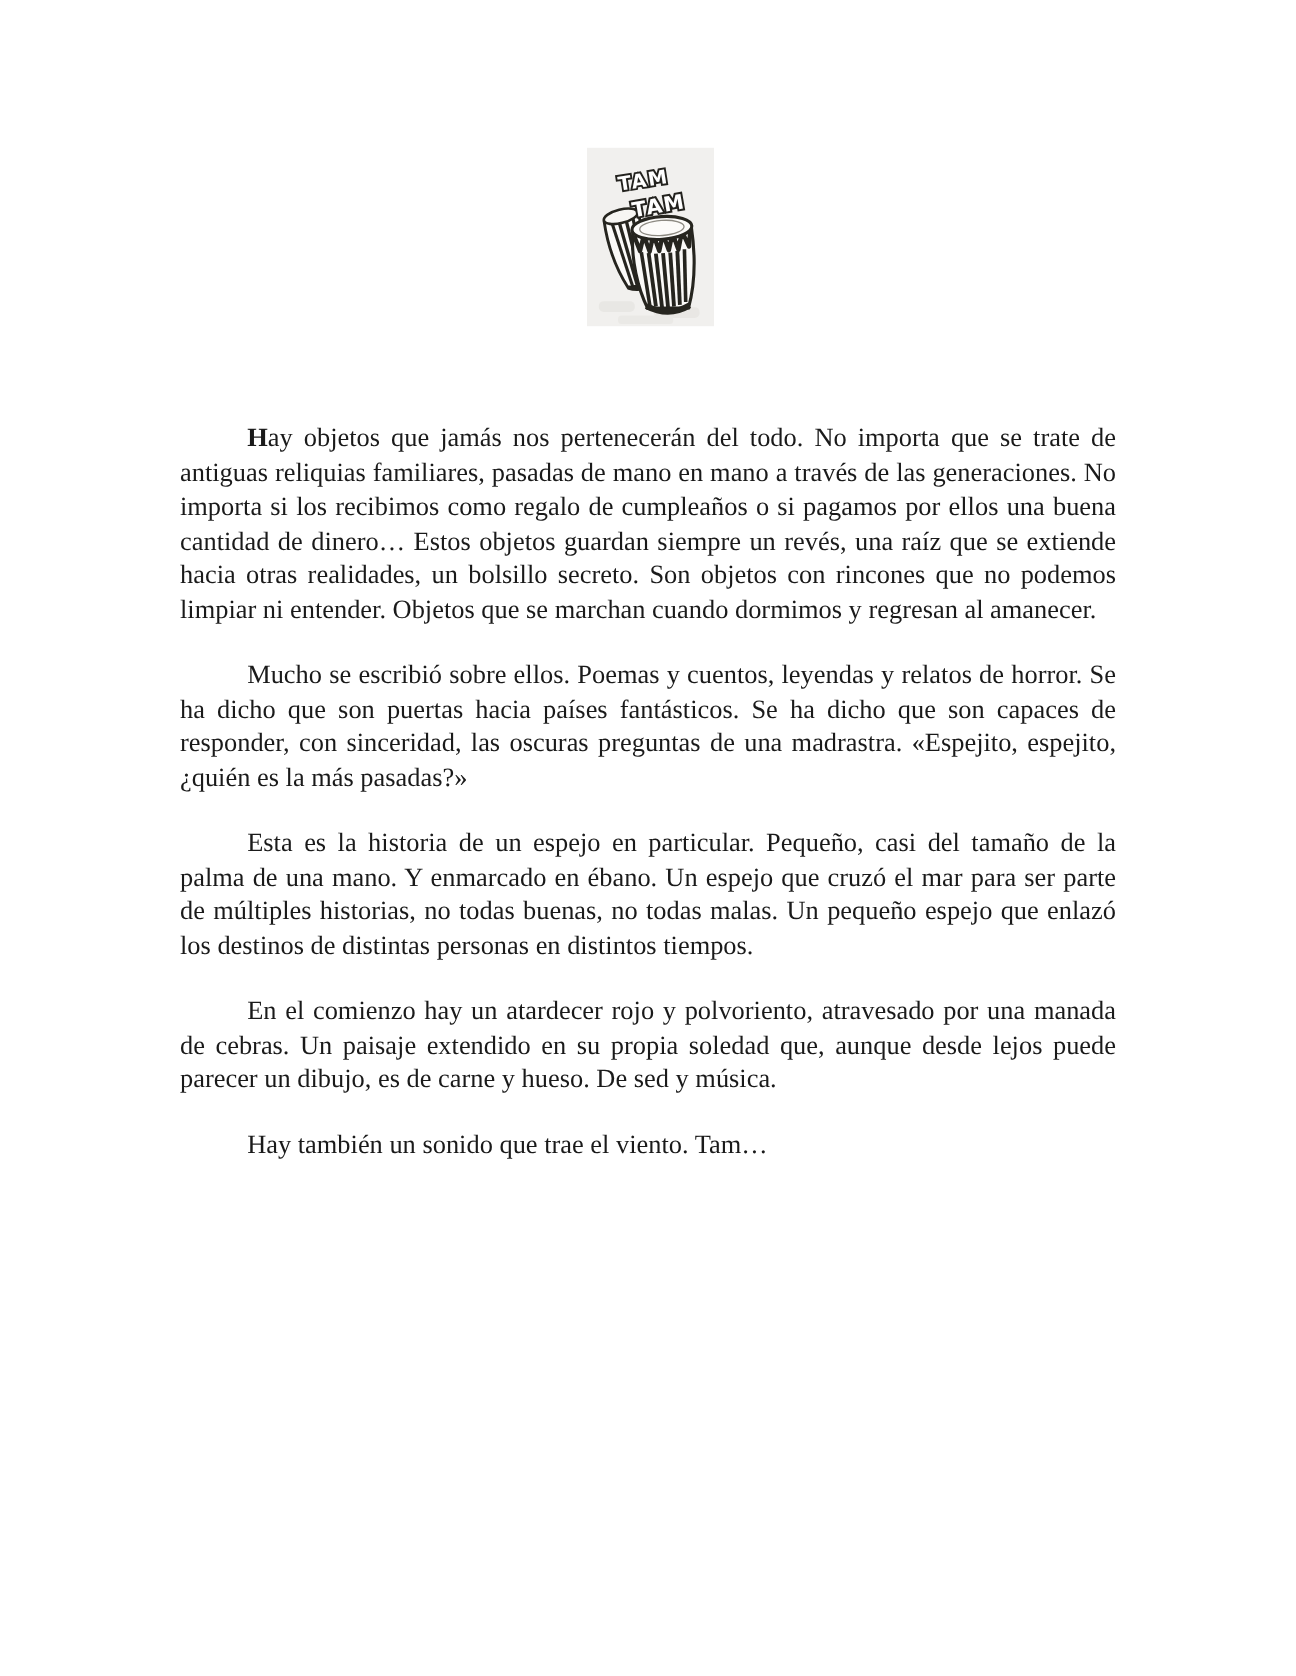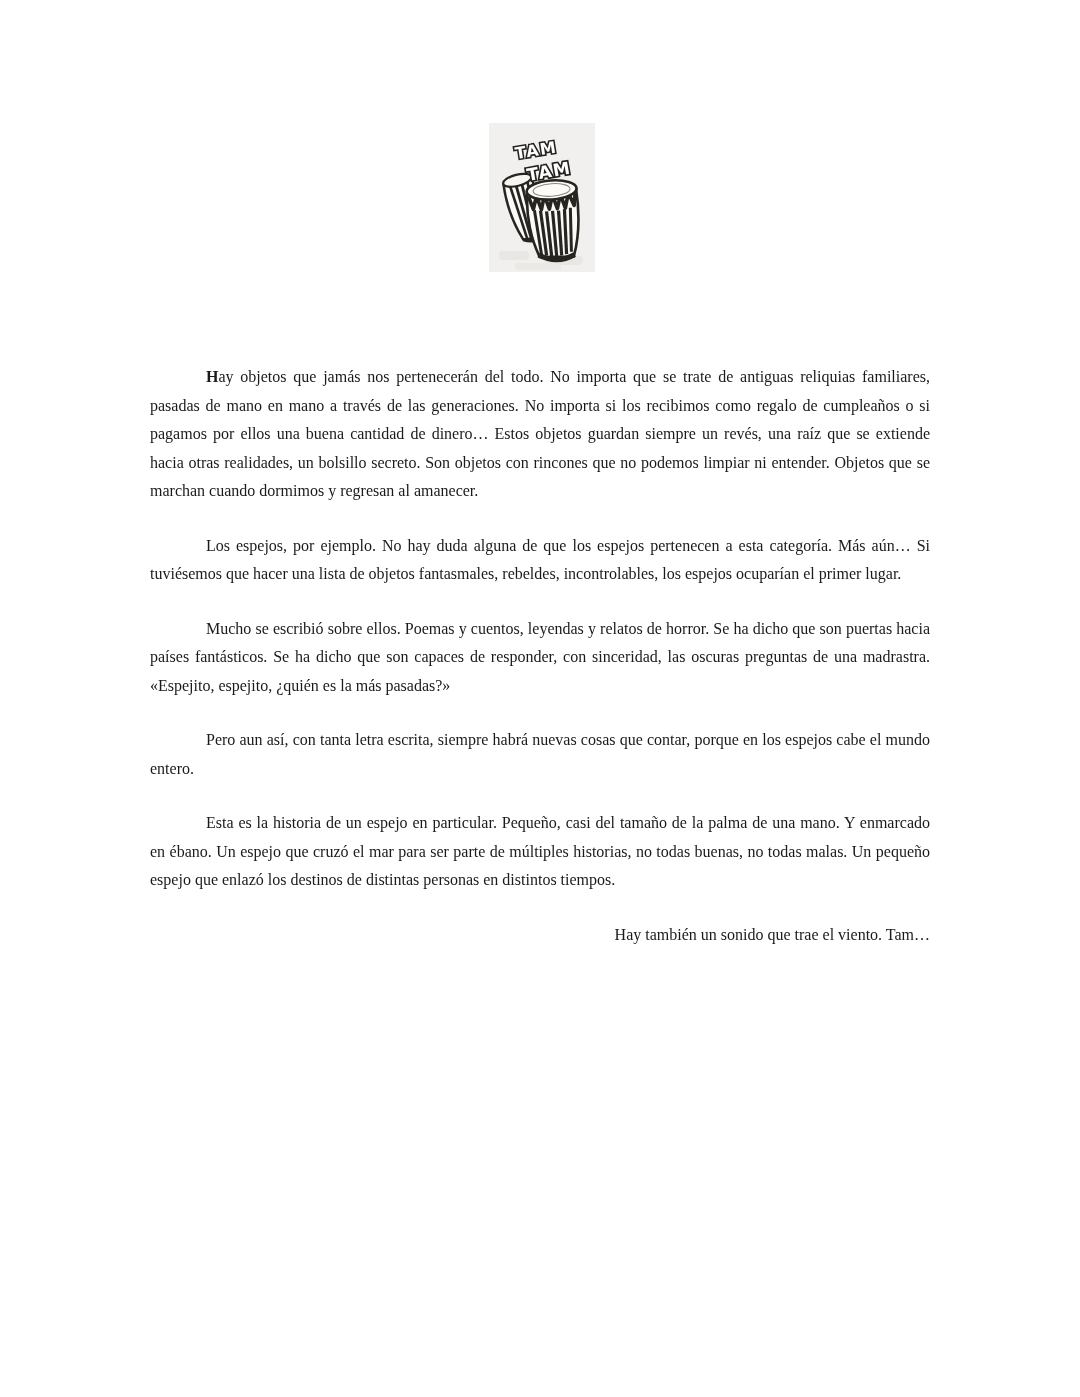--- a/index.html
+++ b/index.html
@@ -37,29 +37,29 @@
     paint-order: stroke fill;
     letter-spacing: 1.5px;
   }
   .text-block {
     position: absolute;
     left: 150px;
     top: 351px;
     width: 780px;
   }
   .text-block p {
-    margin: 12px 0 26px 0;
-    font-size: 16px;
+    margin: 0 0 26px 0;
+    font-size: 22px;
     line-height: 28.5px;
     text-align: justify;
     text-indent: 56px;
     color: #1a1a1a;
   }
   .text-block p.last-lines {
-    text-align: right;
+    text-align: left;
   }
   .lead {
     font-weight: bold;
   }
 </style>
 </head>
 <body>
 
 <div class="page">
 
@@ -103,20 +103,19 @@
         <ellipse cx="62.5" cy="67" rx="18.5" ry="6.3" fill="none" stroke="#8d8a82" stroke-width="1.1"></ellipse>
       </g>
 
       <text class="tam-text" x="27" y="36" font-size="16" stroke-width="3.2" transform="rotate(-9 27 36)">TAM</text>
       <text class="tam-text" x="39" y="58" font-size="17" stroke-width="3.4" transform="rotate(-10 39 58)">TAM</text>
     </svg>
   </figure>
 
   <main class="text-block">
     <p><span class="lead">H</span><span>ay objetos que jamás nos pertenecerán del todo. No importa que se trate de antiguas reliquias familiares, pasadas de mano en mano a través de las generaciones. No importa si los recibimos como regalo de cumpleaños o si pagamos por ellos una buena cantidad de dinero… Estos objetos guardan siempre un revés, una raíz que se extiende hacia otras realidades, un bolsillo secreto. Son objetos con rincones que no podemos limpiar ni entender. Objetos que se marchan cuando dormimos y regresan al amanecer.</span></p>
-    <p>Los espejos, por ejemplo. No hay duda alguna de que los espejos pertenecen a esta categoría. Más aún… Si tuviésemos que hacer una lista de objetos fantasmales, rebeldes, incontrolables, los espejos ocuparían el primer lugar.</p>
     <p>Mucho se escribió sobre ellos. Poemas y cuentos, leyendas y relatos de horror. Se ha dicho que son puertas hacia países fantásticos. Se ha dicho que son capaces de responder, con sinceridad, las oscuras preguntas de una madrastra. «Espejito, espejito, ¿quién es la más pasadas?»</p>
-    <p>Pero aun así, con tanta letra escrita, siempre habrá nuevas cosas que contar, porque en los espejos cabe el mundo entero.</p>
     <p>Esta es la historia de un espejo en particular. Pequeño, casi del tamaño de la palma de una mano. Y enmarcado en ébano. Un espejo que cruzó el mar para ser parte de múltiples historias, no todas buenas, no todas malas. Un pequeño espejo que enlazó los destinos de distintas personas en distintos tiempos.</p>
+    <p>En el comienzo hay un atardecer rojo y polvoriento, atravesado por una manada de cebras. Un paisaje extendido en su propia soledad que, aunque desde lejos puede parecer un dibujo, es de carne y hueso. De sed y música.</p>
     <p class="last-lines">Hay también un sonido que trae el viento. Tam…</p>
   </main>
 
 </div>
 
 </body></html>

